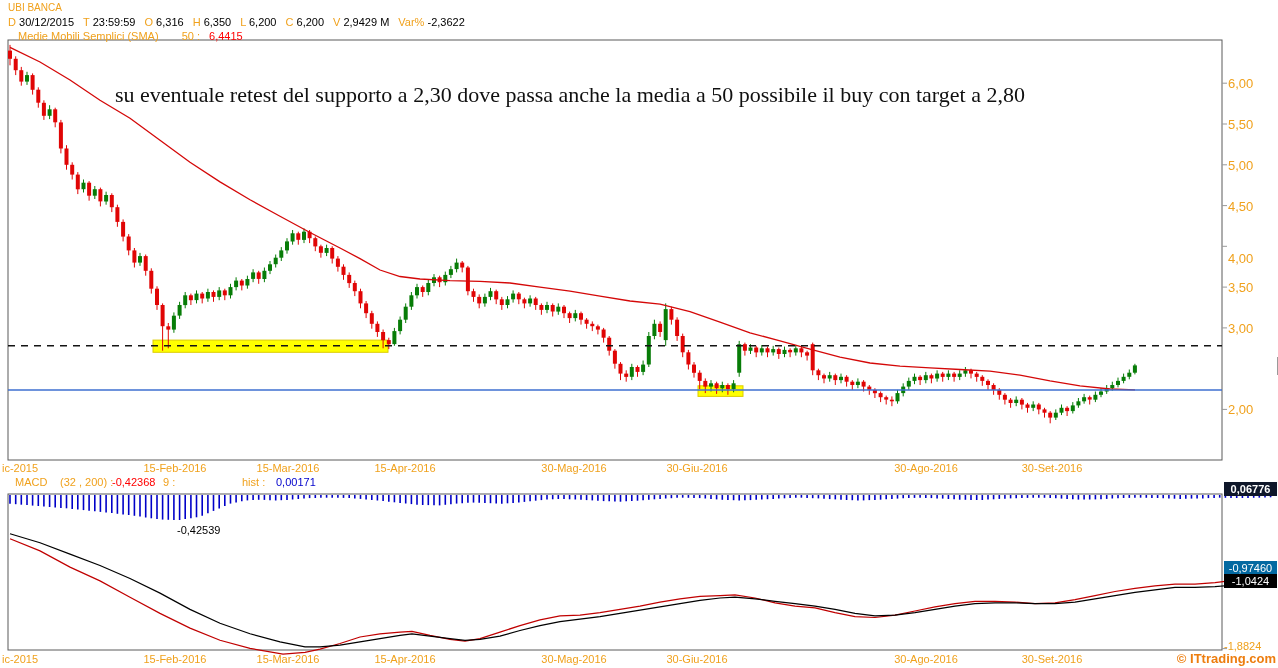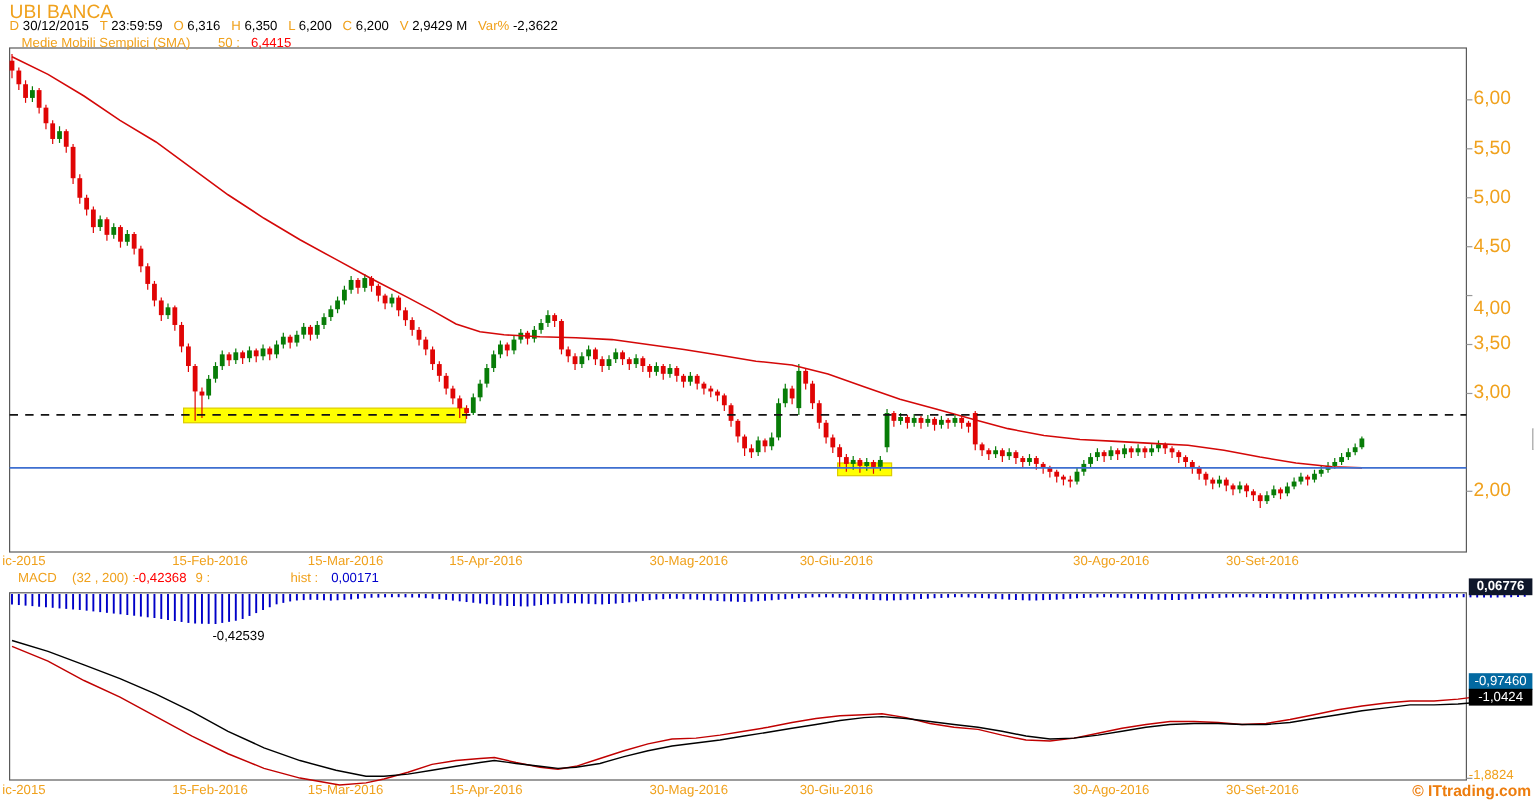--- a/index.html
+++ b/index.html
@@ -4,27 +4,27 @@
 <style>
   html,body{margin:0;padding:0;background:#fff;}
   #stage{position:relative;width:1278px;height:668px;overflow:hidden;
          font-family:"Liberation Sans",sans-serif;background:#fff;}
   #chart-svg{position:absolute;left:0;top:0;}
   .abs{position:absolute;white-space:nowrap;}
   .hdr{font-size:11px;}
   .orange{color:#F0A11C;}
   .redv{color:#FF0000;}
   .blackv{color:#000;}
-  #title-row{left:8px;top:2px;font-size:16px;}
+  #title-row{left:8px;top:2px;font-size:10px;}
   #ohlc-row{left:8px;top:16px;display:flex;gap:9px;}
   #sma-row{left:18px;top:30px;}
   #annotation{left:115px;top:82px;font-family:"Liberation Serif",serif;
               font-size:22px;color:#101010;}
   .ptick{position:absolute;left:1228px;transform:translateY(-50%);
-         font-size:16px;color:#F0A11C;}
+         font-size:13px;color:#F0A11C;}
   .xlab{position:absolute;transform:translateX(-50%);font-size:11px;color:#F0A11C;}
   #xrow1 .xlab{top:462px;}
   #xrow2 .xlab{top:653px;}
   .macd-item{position:absolute;top:476px;font-size:11px;}
   .vbox{position:absolute;left:1224px;width:53px;font-size:11px;color:#fff;
         text-align:center;padding:1px 0;}
   #last-price-box{position:absolute;left:1277px;width:52px;background:#C6C6C6;
         color:#000;font-size:12px;text-align:center;padding:1px 0;border:1px solid #9a9a9a;}
   #macd-min-label{position:absolute;left:1224px;top:640px;font-size:11px;color:#F0A11C;}
   #watermark{position:absolute;right:2px;top:651px;font-size:13px;font-weight:bold;color:#ED7D0E;}
@@ -699,20 +699,21 @@
       <span><span class="orange">V</span><span class="blackv"> 2,9429 M</span></span>
       <span><span class="orange">Var%</span><span class="blackv"> -2,3622</span></span>
     </div>
 
   <div class="abs hdr" id="sma-row">
     <span class="orange">Medie Mobili Semplici (SMA)</span>
     <span class="orange" style="margin-left:20px">50 :</span>
     <span class="redv" style="margin-left:6px">6,4415</span>
   </div>
 
+  <div class="abs" id="annotation">su eventuale retest del supporto a 2,30 dove passa anche la media a 50 possibile il buy con target a 2,80</div>
 
   <div id="price-axis">
       <span class="ptick" style="top: 83.2233px;">6,00</span>
       <span class="ptick" style="top: 124px;">5,50</span>
       <span class="ptick" style="top: 164.777px;">5,00</span>
       <span class="ptick" style="top: 205.553px;">4,50</span>
       <span class="ptick" style="top: 258px;">4,00</span>
       <span class="ptick" style="top: 287.107px;">3,50</span>
       <span class="ptick" style="top: 327.883px;">3,00</span>
       <span class="ptick" style="top: 409.437px;">2,00</span>

